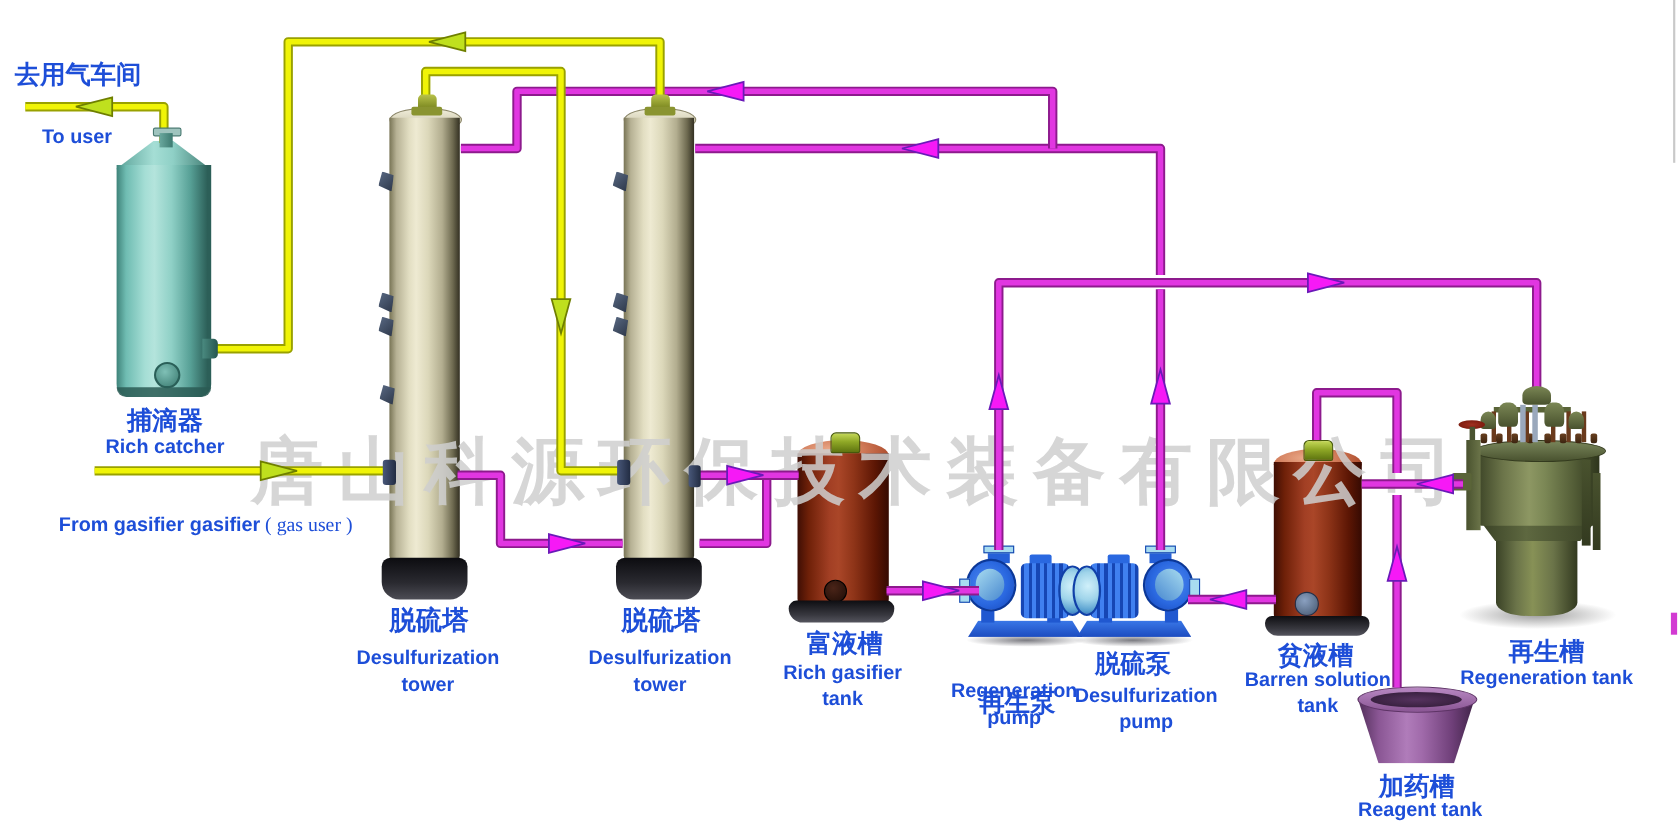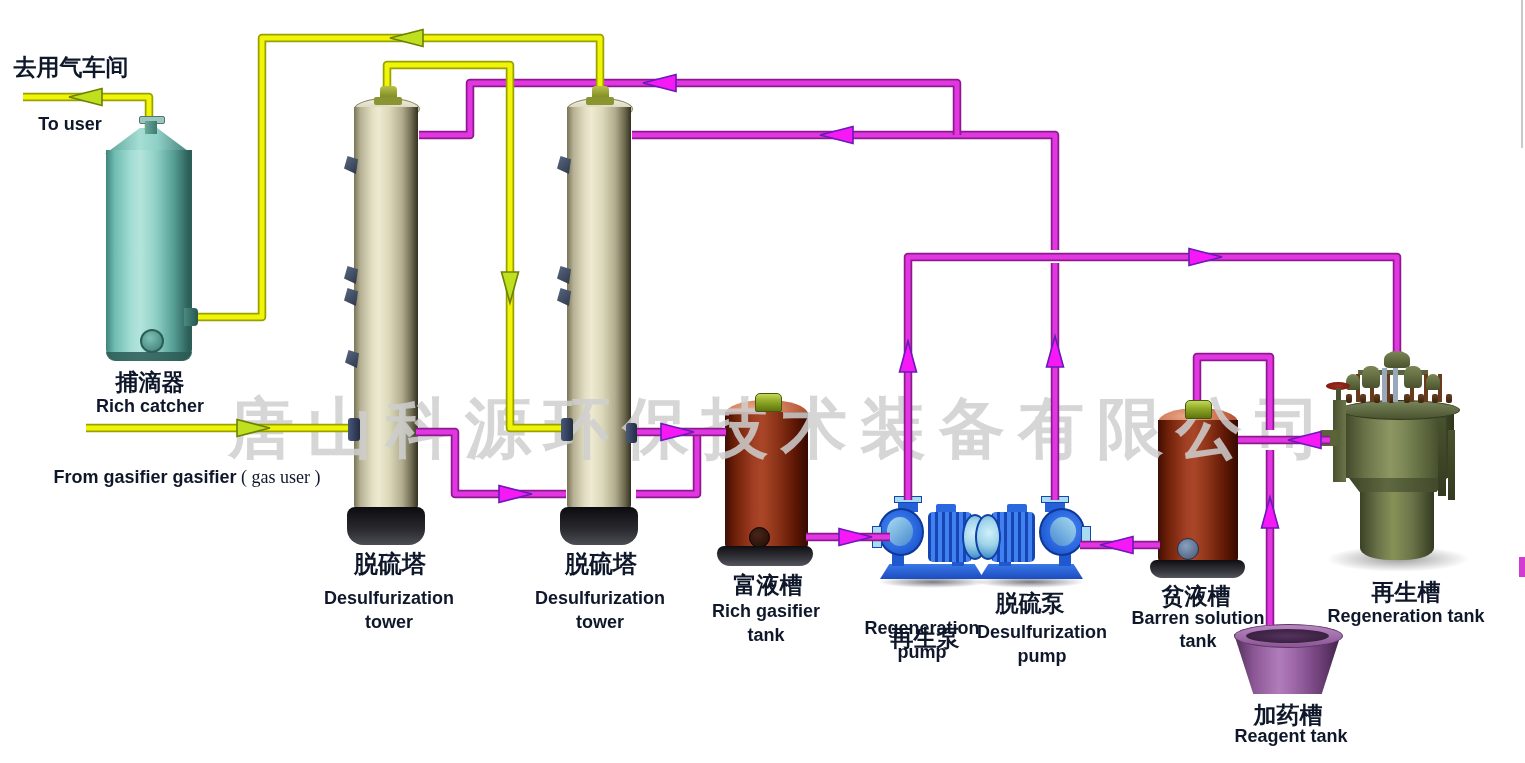--- a/index.html
+++ b/index.html
@@ -6,21 +6,21 @@
   .stage{position:relative;width:1525px;height:763px;background:#ffffff;overflow:hidden;
          font-family:"Liberation Sans","DejaVu Sans",sans-serif;}
   .abs{position:absolute;}
 
   
   .equip{z-index:2;}
   .watermark{z-index:3;position:absolute;left:228px;top:384px;font-size:66px;font-weight:700;
              letter-spacing:13px;color:var(--wm,#cfcfcf);opacity:.85;white-space:nowrap;}
   svg.pipes{position:absolute;left:0;top:0;z-index:4;pointer-events:none;}
   .fit{z-index:5;position:absolute;}
-  .lbl{z-index:6;position:absolute;transform:translateX(-50%);white-space:nowrap;color:#0f172a;text-align:center;}
+  .lbl{z-index:6;position:absolute;transform:translateX(-50%);white-space:nowrap;color:#1d4ed8;text-align:center;}
   .lz{font-size:23px;font-weight:700;}
   .lz24{font-size:24px;font-weight:700;}
   .le{font-size:18px;font-weight:700;}
   .les{font-size:18px;font-weight:400;font-family:"Liberation Serif","DejaVu Serif",serif;}
 
   
   .pipe-y .o{fill:none;stroke:var(--gas-edge);stroke-width:8.5;stroke-linejoin:round;stroke-linecap:butt;}
   .pipe-y .i{fill:none;stroke:var(--gas);stroke-width:5;stroke-linejoin:round;stroke-linecap:butt;}
   .pipe-m .o{fill:none;stroke:var(--lq-edge);stroke-width:8.5;stroke-linejoin:round;stroke-linecap:butt;}
   .pipe-m .i{fill:none;stroke:var(--lq);stroke-width:5;stroke-linejoin:round;stroke-linecap:butt;}

